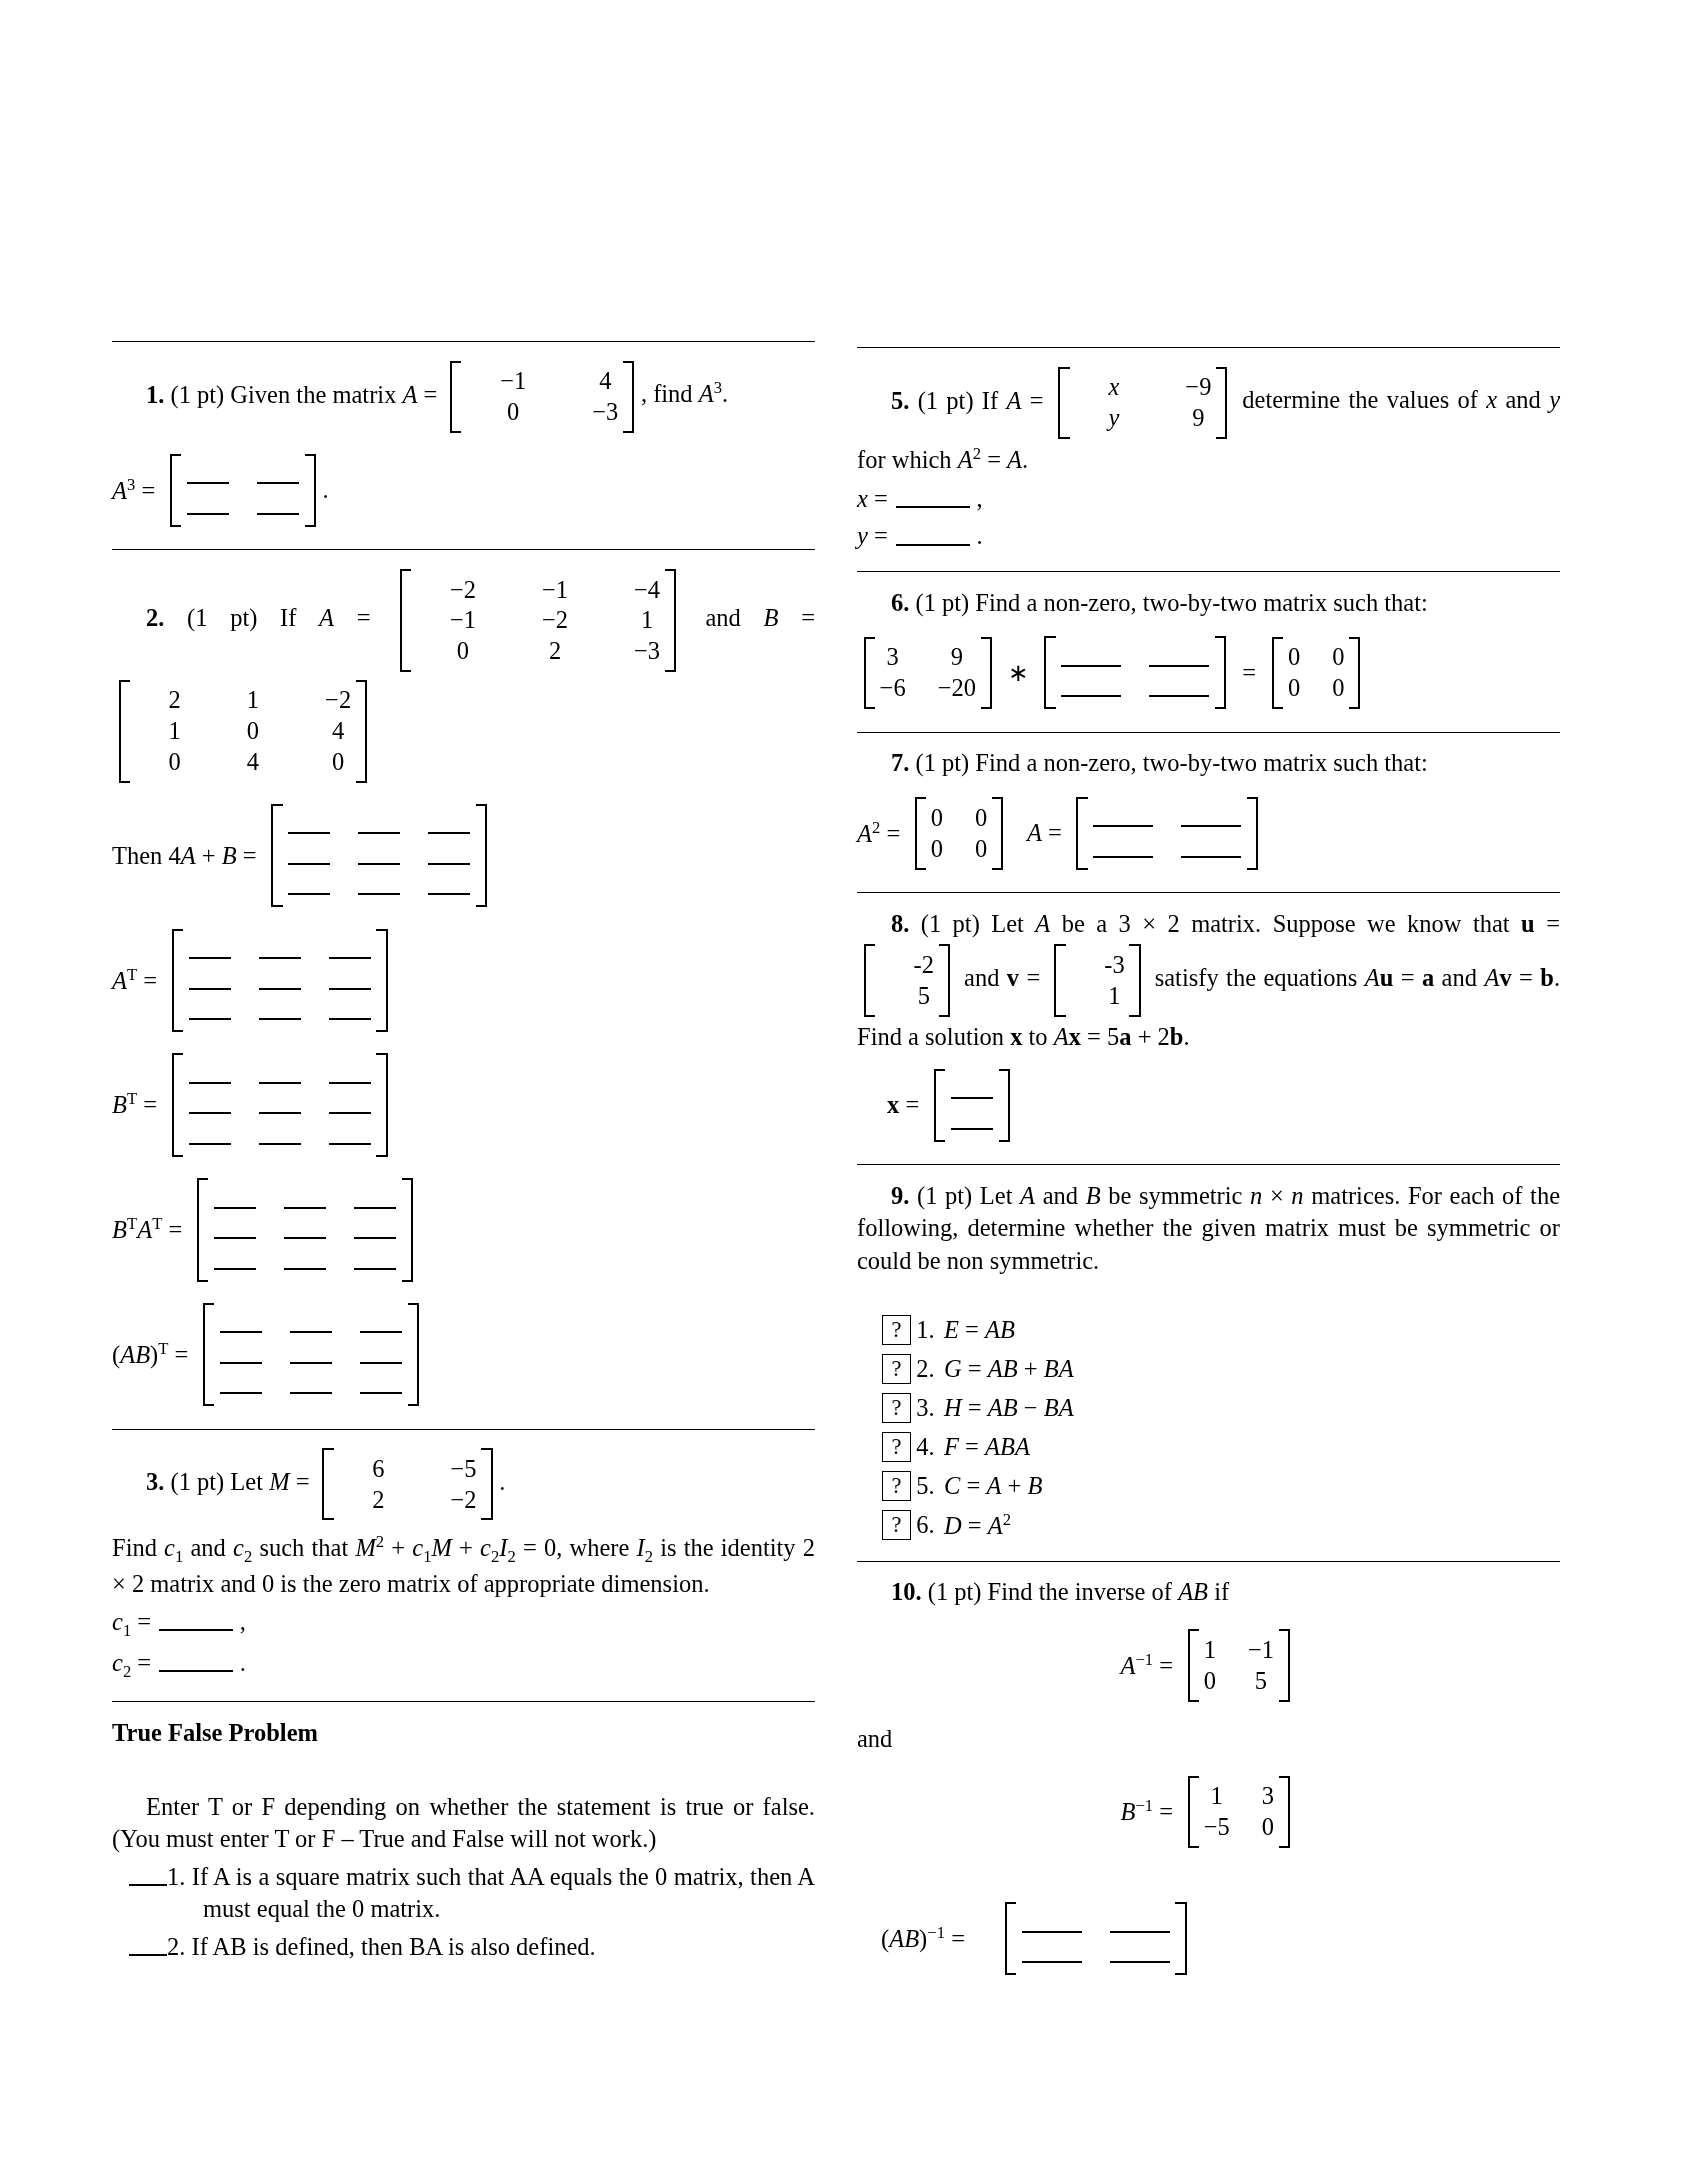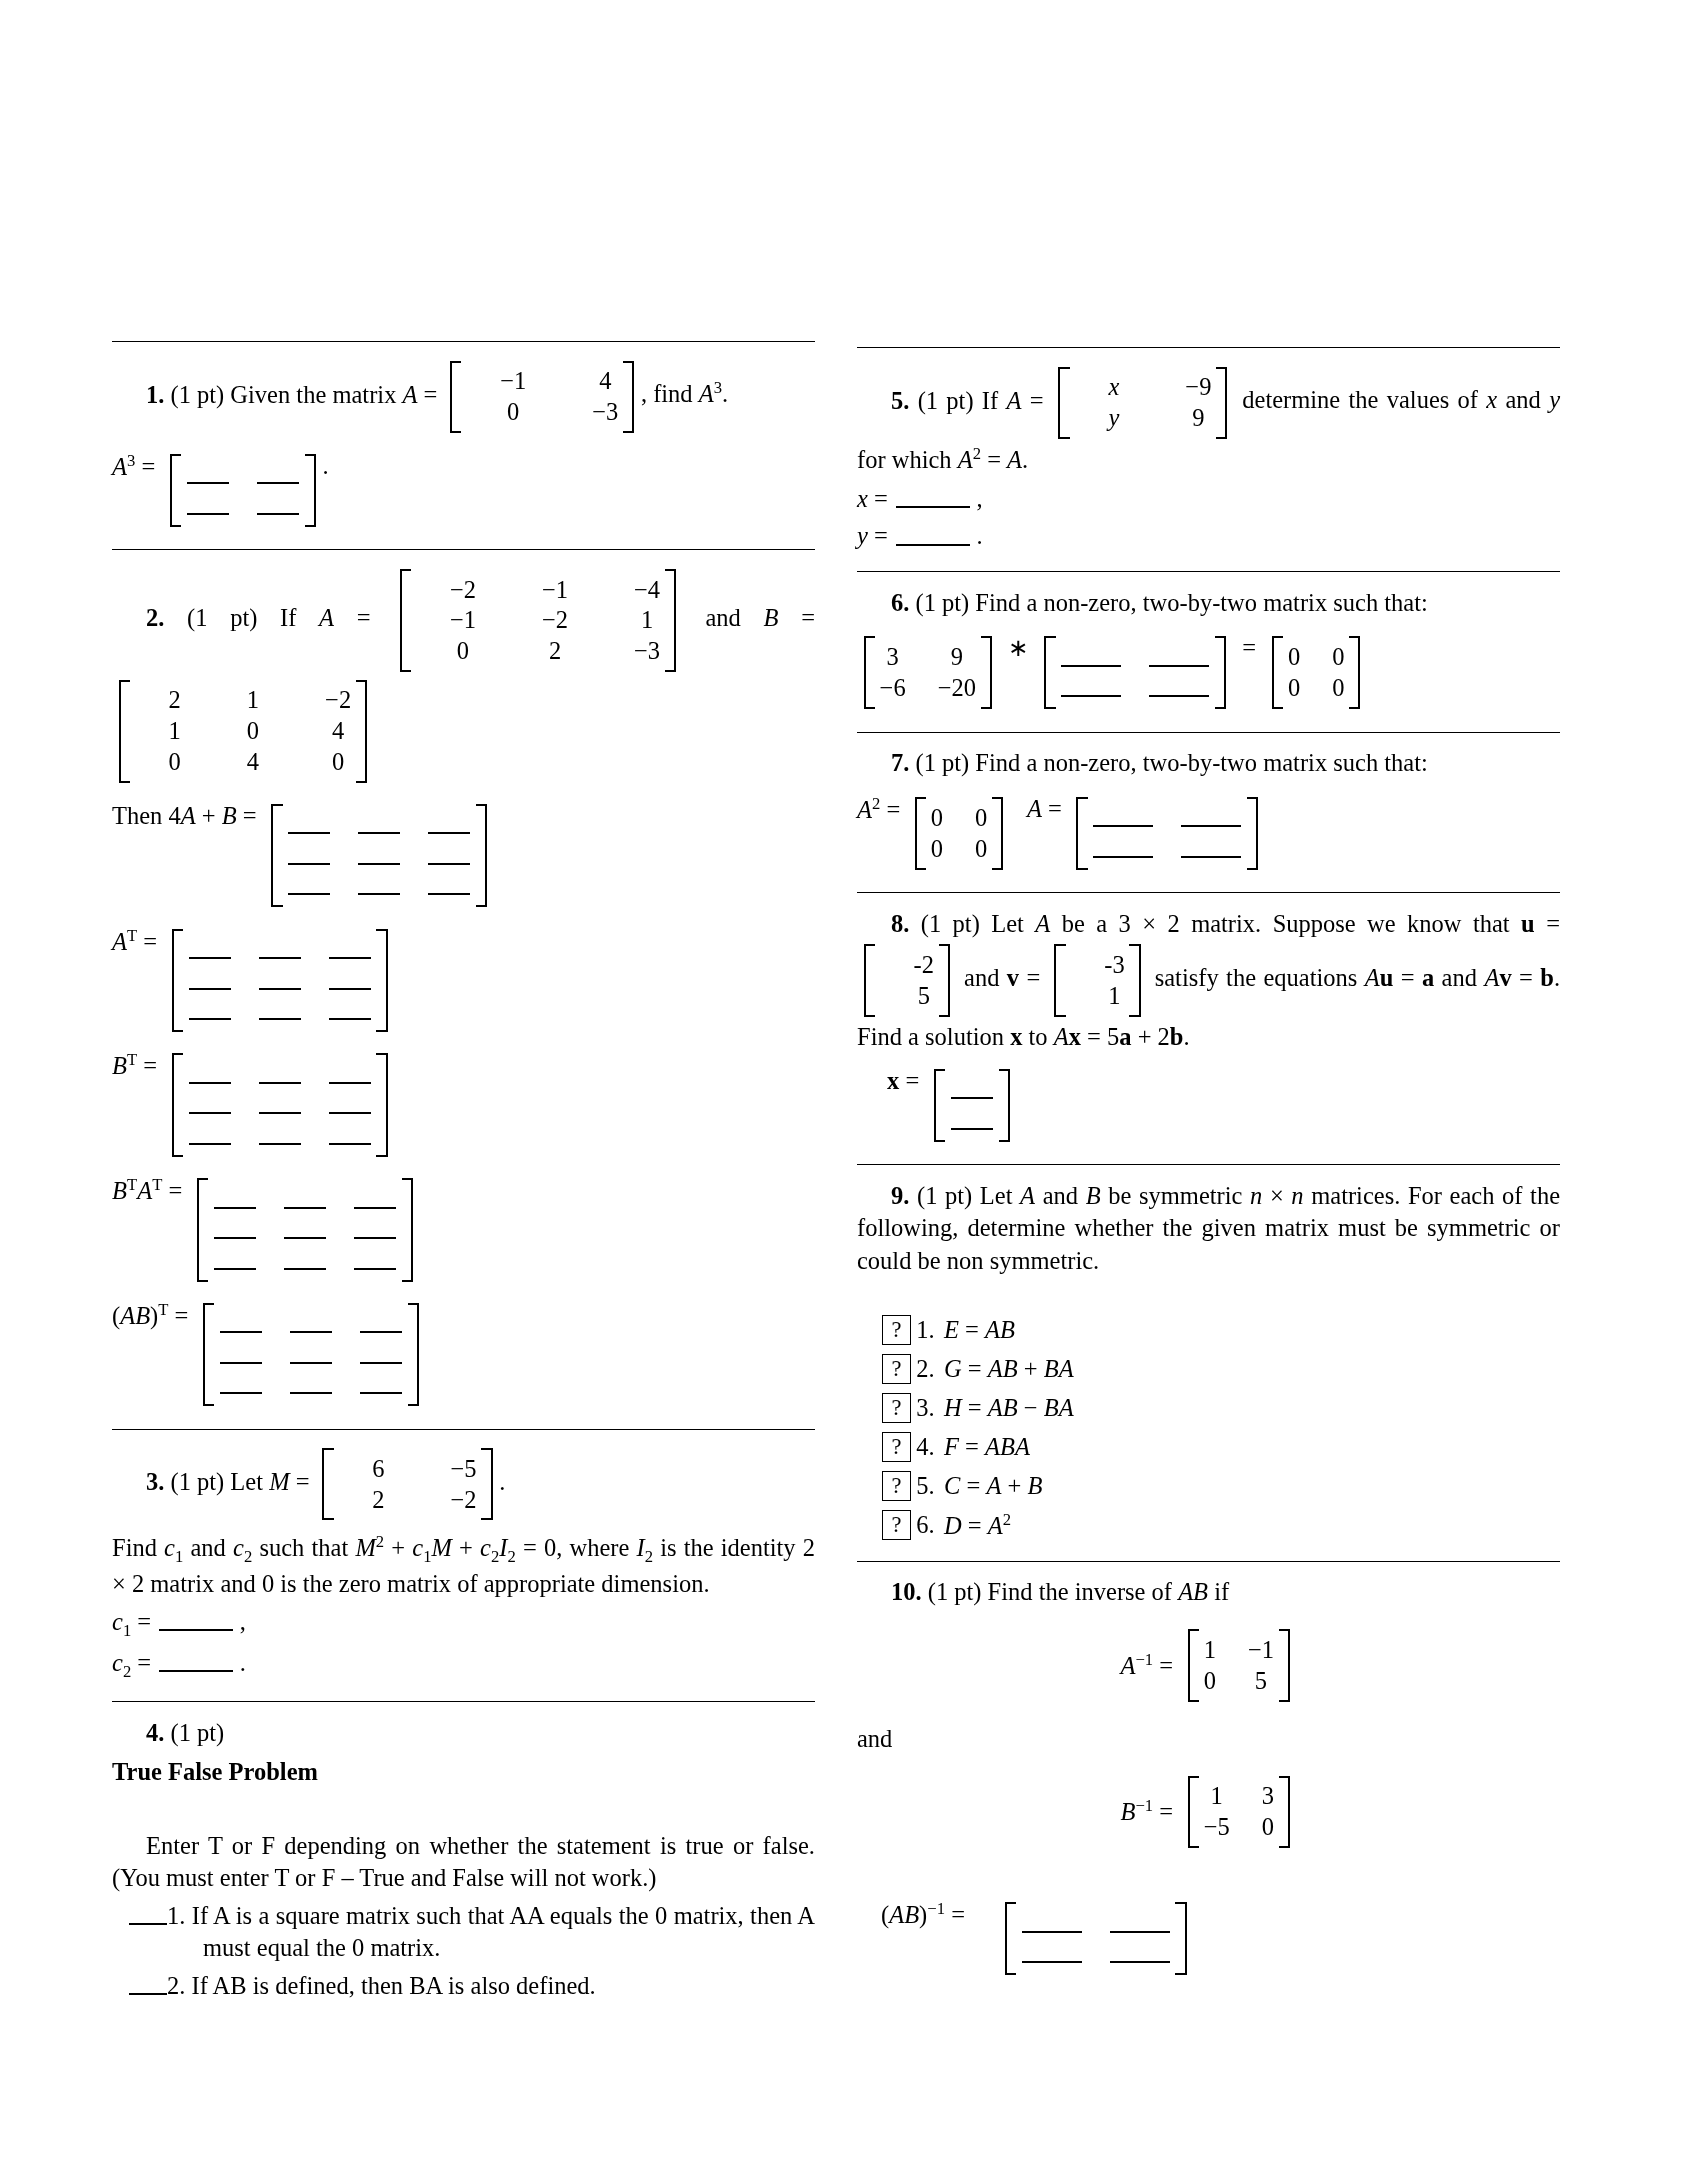--- a/index.html
+++ b/index.html
@@ -38,21 +38,21 @@
     border:2px solid #000; border-right:none;
   }
   .mat::after {
     content:""; position:absolute; right:0; top:0; bottom:0; width:9.3px;
     border:2px solid #000; border-left:none;
   }
   .mat.blanks { row-gap:12px; column-gap:28px; padding:12px 17px; }
   .blank-cell { display:inline-block; width:42px; height:18.5px; border-bottom:2px solid #000; }
   .mat.wide .blank-cell { width:60px; }
 
-  .mrow { display:flex; margin:13.2px 0; }
+  .mrow { display:flex; align-items:center; margin:13.2px 0; }
   .mlabel { margin-right:8px; white-space:nowrap; }
   .mop { margin:0 9.3px; }
 
   .ansline { margin:5.3px 0; }
   .blank-line {
     display:inline-block; width:74px; height:17px;
     border-bottom:2px solid #000; vertical-align:-1.3px; margin:0 6.6px 0 8px;
   }
   .blank-short {
     display:inline-block; width:38px; height:14.6px;
@@ -219,21 +219,20 @@
       <p class="body">Find <i>c</i><sub>1</sub> and <i>c</i><sub>2</sub> such that <i>M</i><sup>2</sup> + <i>c</i><sub>1</sub><i>M</i> + <i>c</i><sub>2</sub><i>I</i><sub>2</sub> = 0, where <i>I</i><sub>2</sub> is the identity 2 × 2 matrix and 0 is the zero matrix of appropriate dimension.</p>
       <p class="ansline">
         <span><i>c</i><sub>1</sub> =</span><span class="blank-line"></span><span>,</span>
       </p>
       <p class="ansline">
         <span><i>c</i><sub>2</sub> =</span><span class="blank-line"></span><span>.</span>
       </p>
     </section>
 
     <section class="problem">
-      <p class="lead"><b>4.</b> (1 pt)</p>
       <p class="subtitle bold">True False Problem</p>
       <p class="body indent p4-body">Enter T or F depending on whether the statement is true or false. (You must enter T or F – True and False will not work.)</p>
       <p class="tf-item"><span class="blank-short"></span><span>1.</span>
         <span>If A is a square matrix such that AA equals the 0 matrix, then A must equal the 0 matrix.</span></p>
       <p class="tf-item"><span class="blank-short"></span><span>2.</span>
         <span>If AB is defined, then BA is also defined.</span></p>
     </section>
 
   </div>
 

